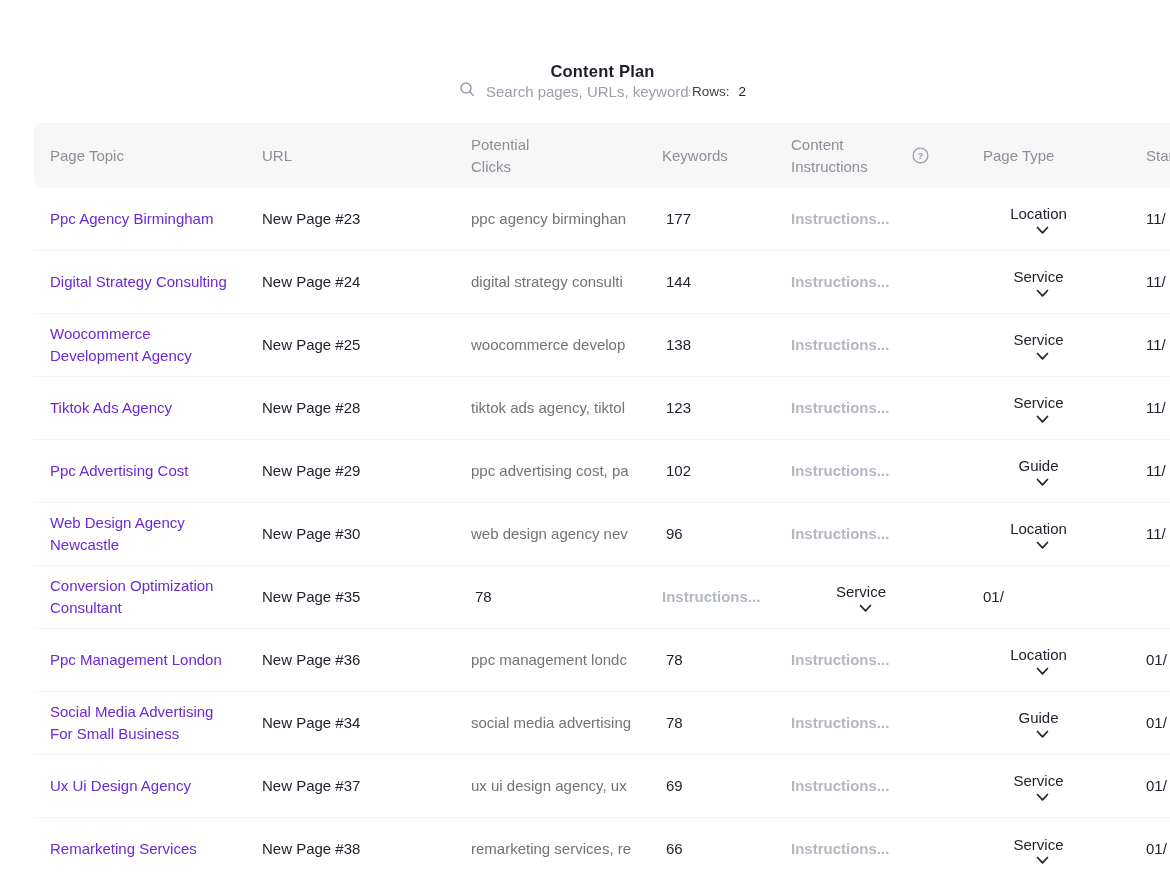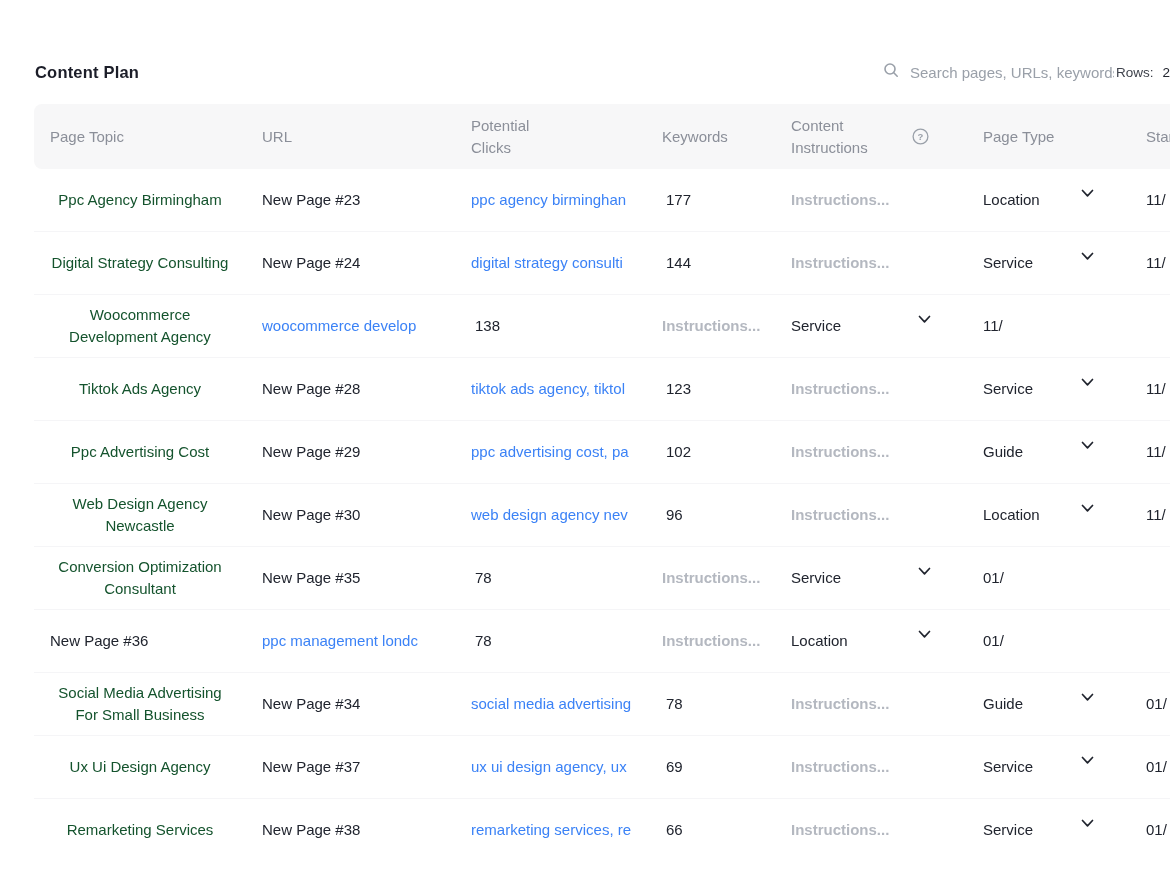--- a/index.html
+++ b/index.html
@@ -12,20 +12,21 @@
     color: #212530;
     position: relative;
   }
 
   
   .topbar {
     display: flex;
     align-items: center;
     justify-content: space-between;
     padding: 62px 0 0 35px;
+    flex-direction: column;
   }
   .page-title {
     font-size: 16.5px;
     font-weight: 700;
     color: #1c1e29;
     letter-spacing: .2px;
   }
   .top-right {
     display: flex;
     align-items: center;
@@ -87,37 +88,39 @@
   .help-icon { display: inline-flex; margin-right: 22px; }
 
   .tr {
     min-height: 63px;
     border-bottom: 1px solid #f5f5f7;
     font-size: 15px;
     color: #20242e;
   }
   .tr:last-child { border-bottom: none; }
   .td { padding: 8px 16px; line-height: 1.5; }
-  .td.topic { color: #14532d; text-align: center; }
+  .td.topic { color: #6d28d9; }
   .td.keywords {
     white-space: nowrap;
     overflow: hidden;
-    color: #3b82f6;
+    color: #737373;
   }
   .td.clicks { padding-left: 20px; }
   .td.instructions {
     color: #b4b8c0;
     cursor: text;
     font-weight: bold;
   }
   .td.pagetype {
     display: flex;
+    align-items: center;
     justify-content: space-between;
     padding-right: 36px;
     cursor: pointer;
+    flex-direction: column;
   }
   .td.date { white-space: nowrap; }
   .chevron { display: inline-flex; margin-left: 8px; }
 </style>
 </head>
 <body>
 
 <div class="topbar">
   <div class="page-title">Content Plan</div>
 
@@ -186,20 +189,21 @@
         <svg width="13" height="9" viewBox="0 0 13 9" fill="none">
           <path d="M1.5 1.5 L6.5 6.8 L11.5 1.5" stroke="#20242e" stroke-width="1.7" stroke-linecap="round" stroke-linejoin="round"></path>
         </svg>
       </span>
     </div>
     <div class="td date">11/</div>
   </div>
 
   <div class="tr">
     <div class="td topic">Woocommerce Development Agency</div>
+    <div class="td">New Page #25</div>
     <div class="td keywords">woocommerce develop</div>
     <div class="td clicks">138</div>
     <div class="td instructions">Instructions...</div>
     <div class="td pagetype">
       <span>Service</span>
       <span class="chevron">
         <svg width="13" height="9" viewBox="0 0 13 9" fill="none">
           <path d="M1.5 1.5 L6.5 6.8 L11.5 1.5" stroke="#20242e" stroke-width="1.7" stroke-linecap="round" stroke-linejoin="round"></path>
         </svg>
       </span>
@@ -268,20 +272,21 @@
       <span class="chevron">
         <svg width="13" height="9" viewBox="0 0 13 9" fill="none">
           <path d="M1.5 1.5 L6.5 6.8 L11.5 1.5" stroke="#20242e" stroke-width="1.7" stroke-linecap="round" stroke-linejoin="round"></path>
         </svg>
       </span>
     </div>
     <div class="td date">01/</div>
   </div>
 
   <div class="tr">
+    <div class="td topic">Ppc Management London</div>
     <div class="td">New Page #36</div>
     <div class="td keywords">ppc management londc</div>
     <div class="td clicks">78</div>
     <div class="td instructions">Instructions...</div>
     <div class="td pagetype">
       <span>Location</span>
       <span class="chevron">
         <svg width="13" height="9" viewBox="0 0 13 9" fill="none">
           <path d="M1.5 1.5 L6.5 6.8 L11.5 1.5" stroke="#20242e" stroke-width="1.7" stroke-linecap="round" stroke-linejoin="round"></path>
         </svg>

